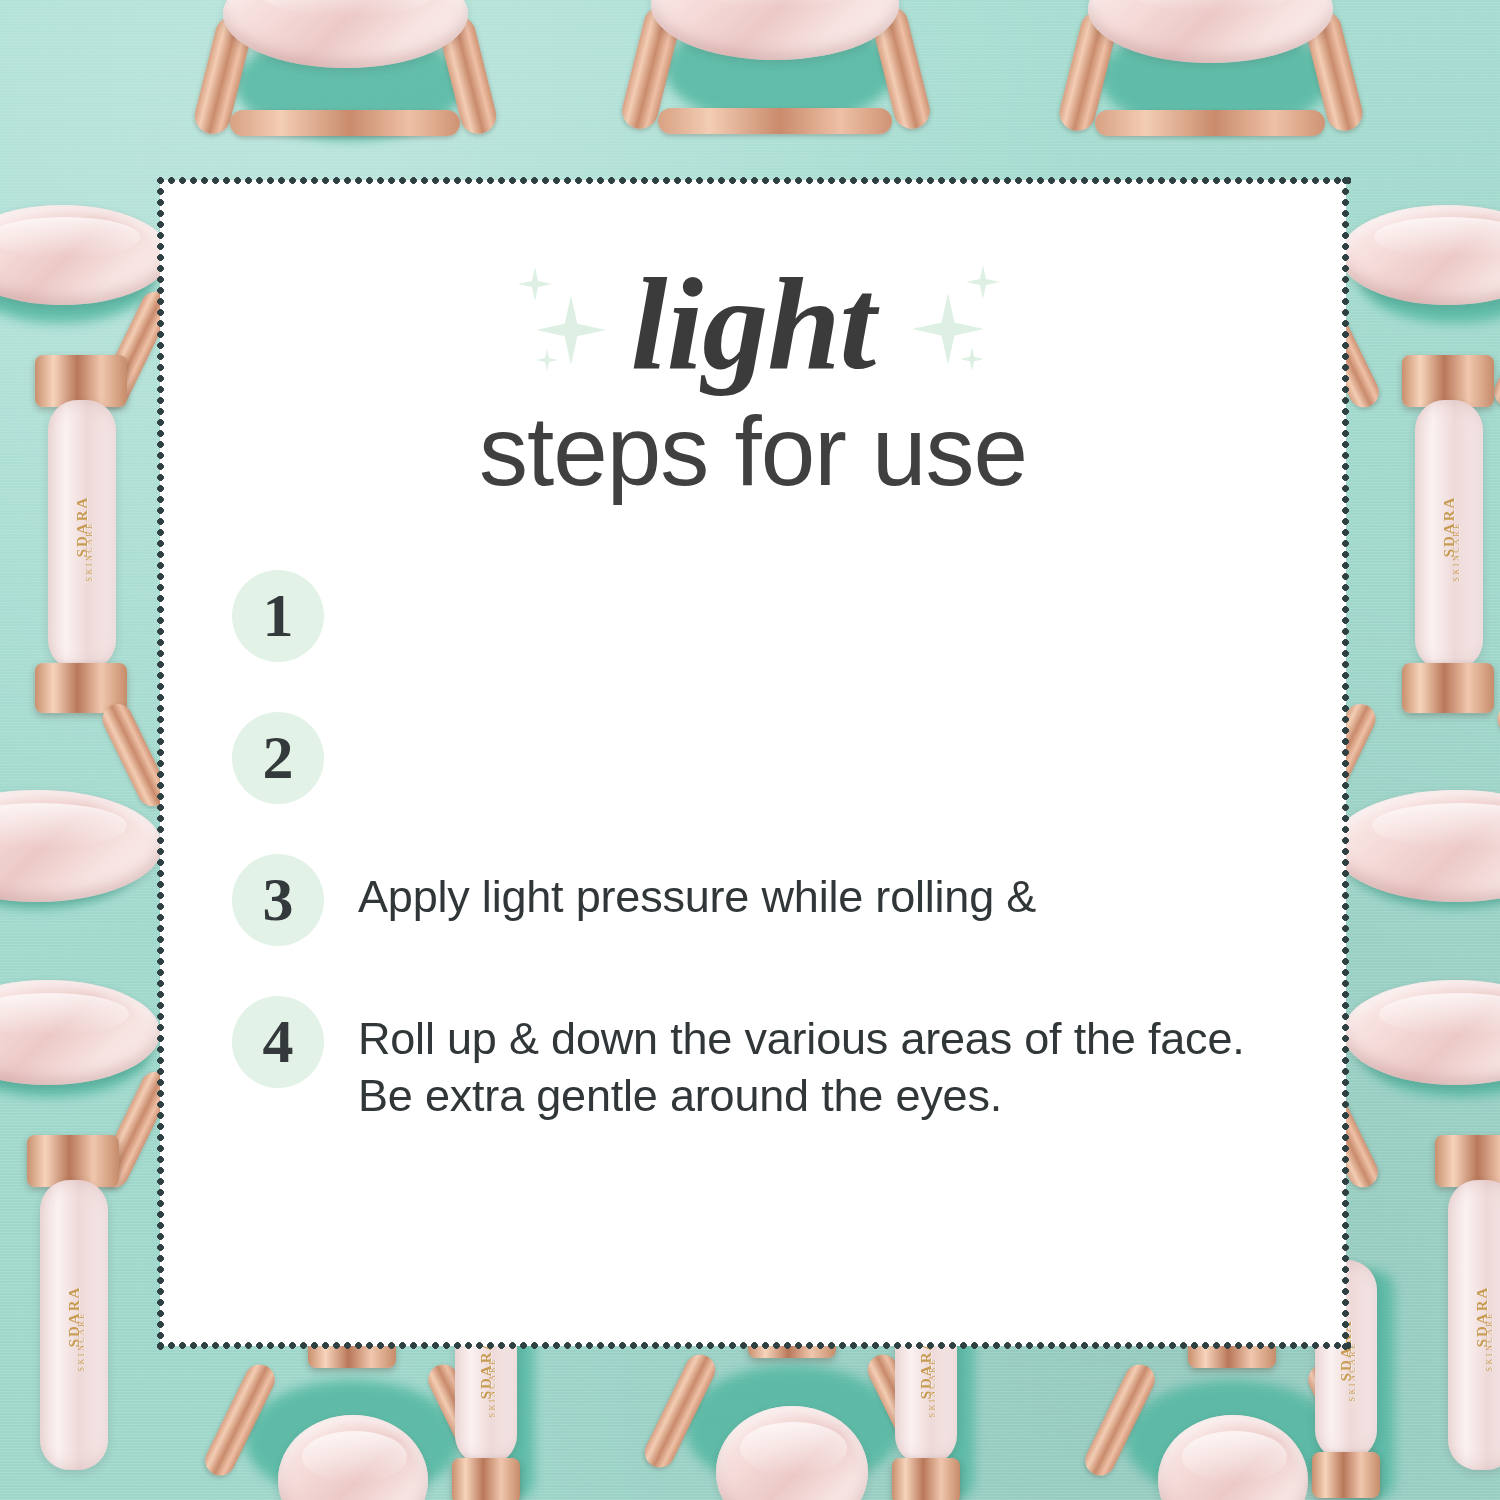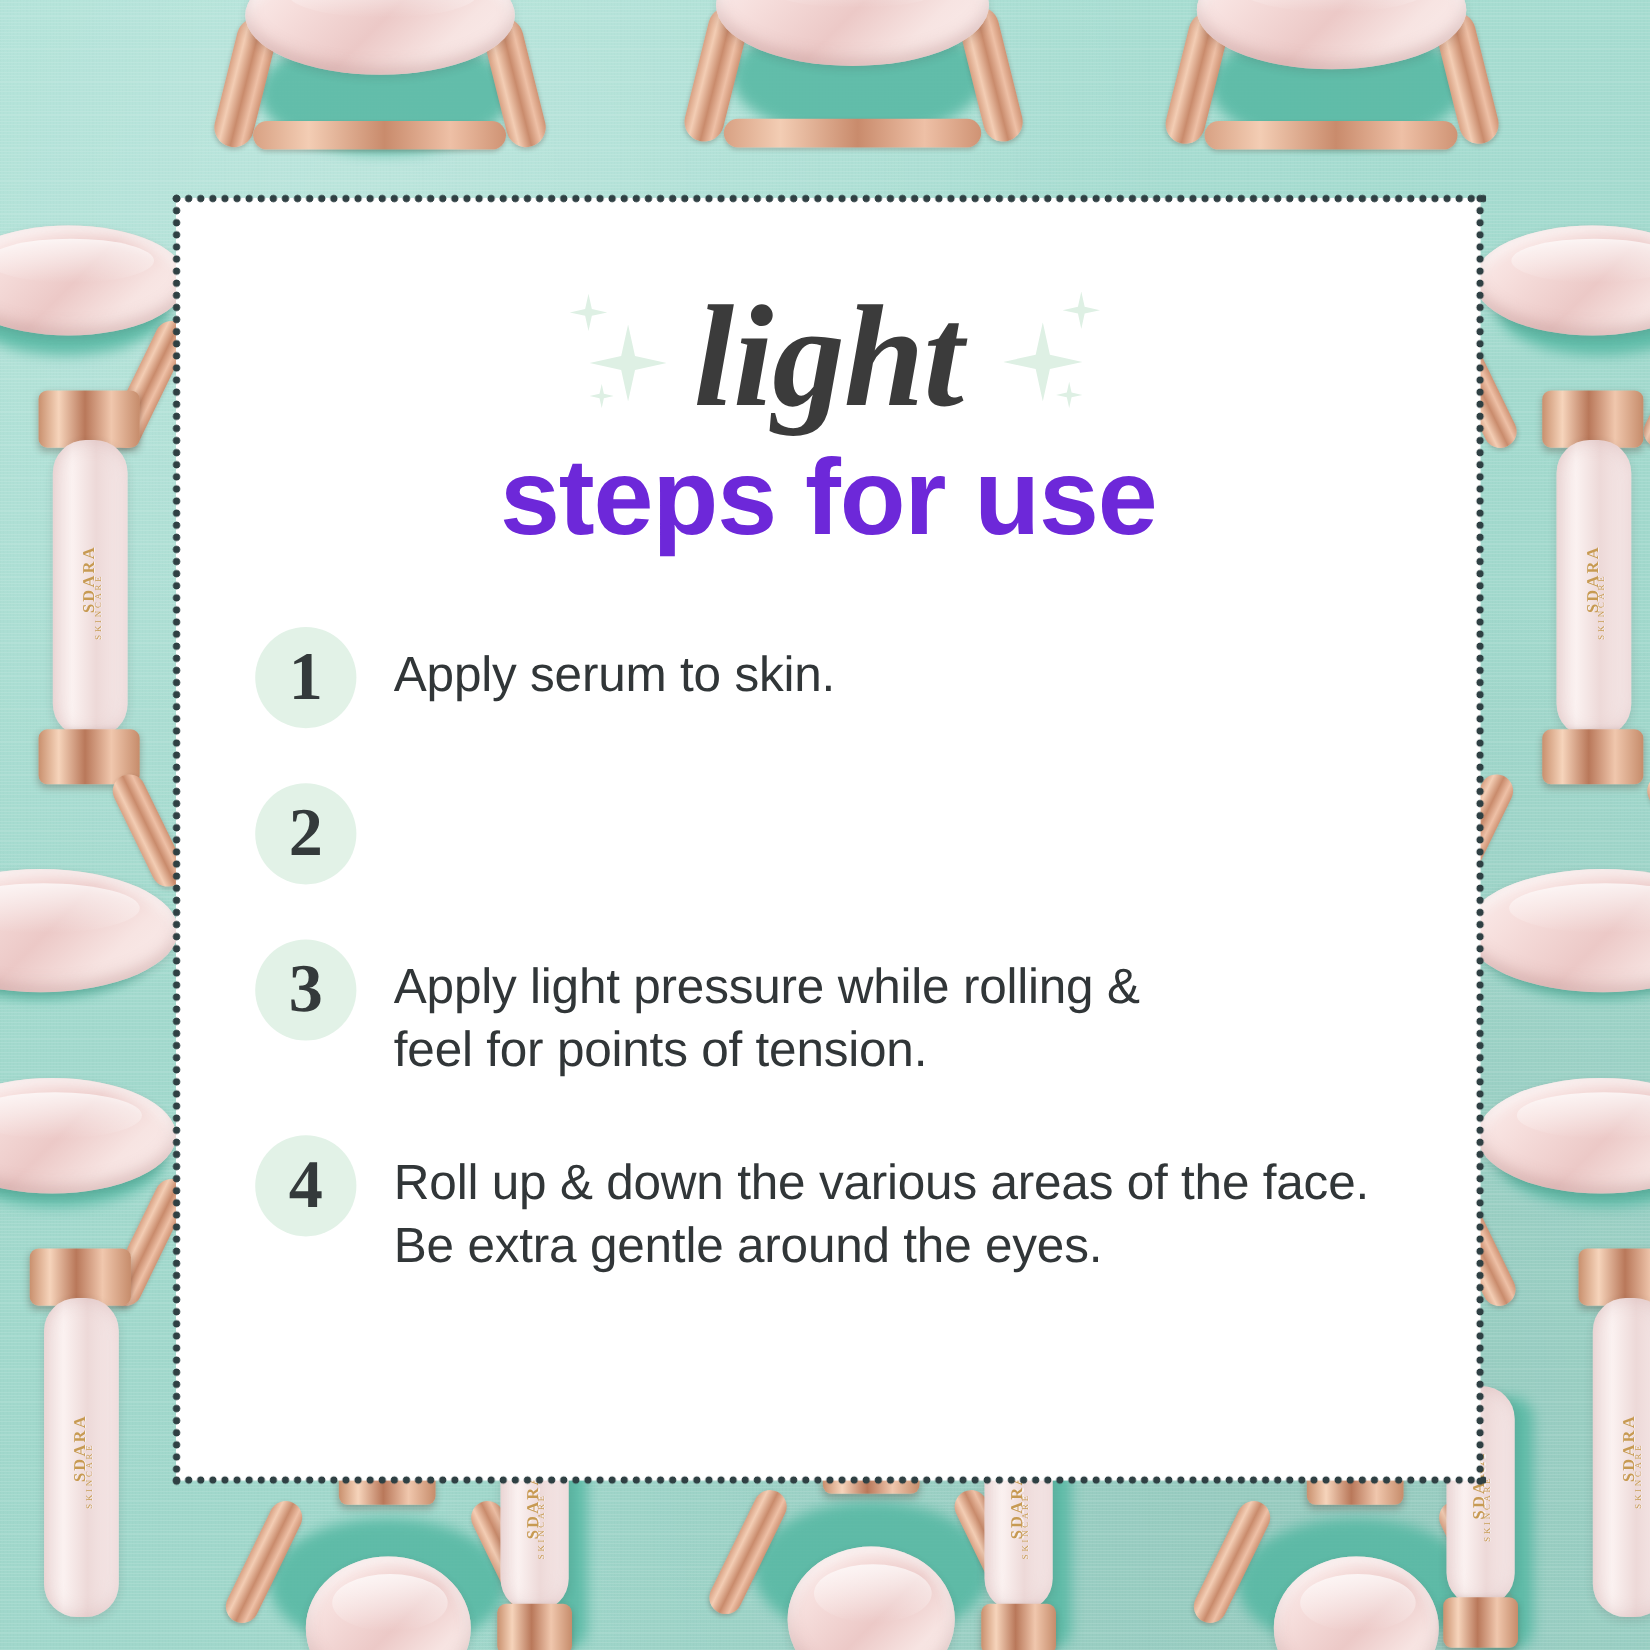--- a/index.html
+++ b/index.html
@@ -98,21 +98,21 @@
     font-size:132px;color:#3b3b3b;line-height:138px;
     letter-spacing:-1px;
   }
   .spark{position:absolute;pointer-events:none;}
   .star{
     position:absolute;background:#def0e4;
     clip-path:polygon(50% 0%,59% 41%,100% 50%,59% 59%,50% 100%,41% 59%,0% 50%,41% 41%);
   }
   .subhead{
     font-family:"Liberation Sans",sans-serif;
-    font-weight:700;font-size:98px;color:#6d28d9;
+    font-weight:400;font-size:98px;color:#404040;
     line-height:104px;letter-spacing:-1px;margin-top:6px;
   }
 
   
   .steps{position:absolute;left:232px;top:570px;width:1100px;}
   .step{display:flex;align-items:flex-start;margin-bottom:50px;}
   .step:last-child{margin-bottom:0;}
   .badge{
     flex:0 0 auto;width:92px;height:92px;border-radius:50%;
     background:#e2f2e7;display:flex;align-items:center;justify-content:center;
@@ -308,38 +308,34 @@
 
     <div class="subhead">steps for use</div>
   </div>
 
   <div class="steps">
 
     <div class="step">
       <div class="badge">
         <span>1</span>
       </div>
-      <div class="steptext">
-        <span class="l1">Apply serum to skin.</span>
-      </div>
     </div>
 
     <div class="step">
       <div class="badge">
         <span>2</span>
       </div>
     </div>
 
     <div class="step">
       <div class="badge">
         <span>3</span>
       </div>
       <div class="steptext">
         <span class="l2">Apply light pressure while rolling &amp;</span>
-        <span class="l2">feel for points of tension.</span>
       </div>
     </div>
 
     <div class="step">
       <div class="badge">
         <span>4</span>
       </div>
       <div class="steptext">
         <span class="l2">Roll up &amp; down the various areas of the face.</span>
         <span class="l2">Be extra gentle around the eyes.</span>

